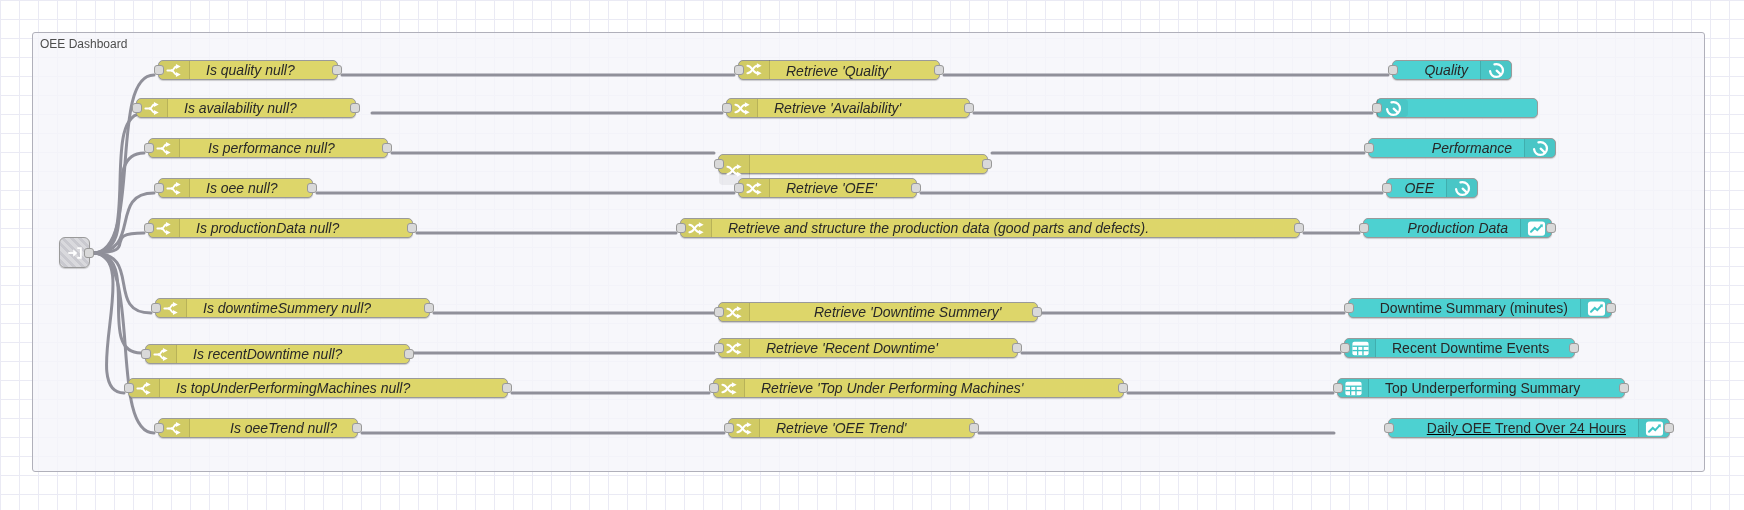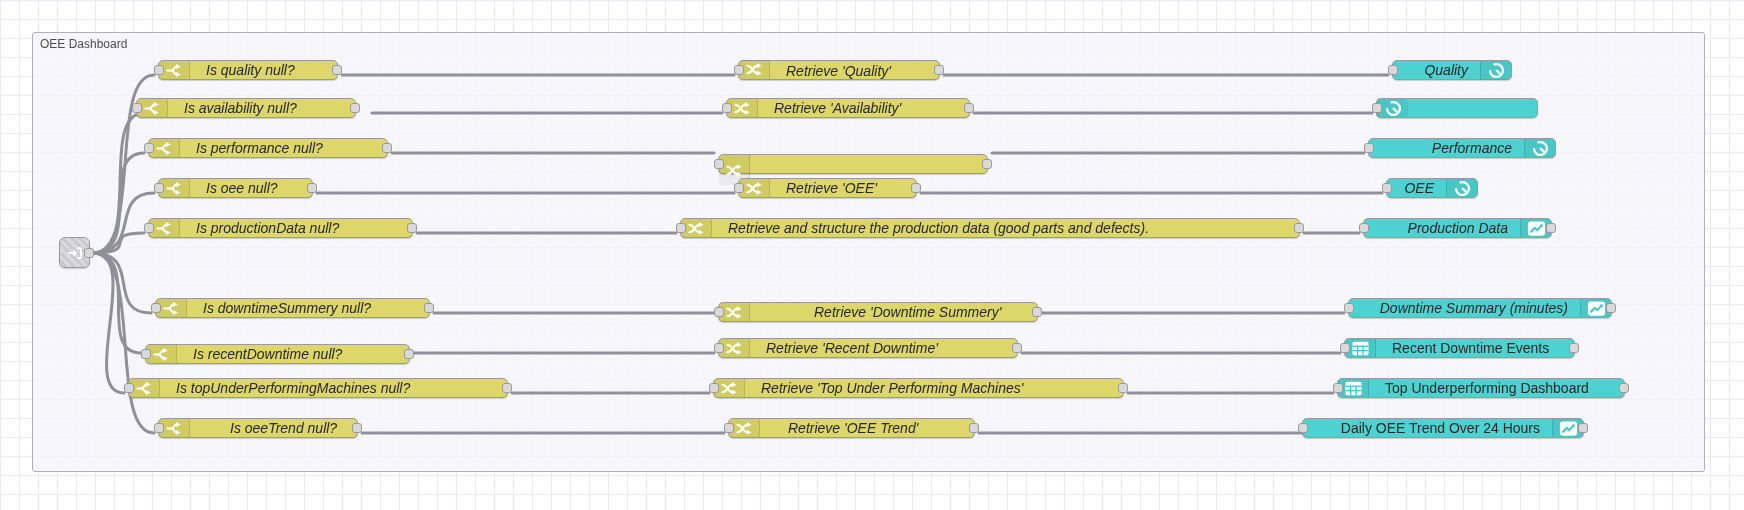--- a/index.html
+++ b/index.html
@@ -179,21 +179,21 @@
       </div>
       <div class="node teal" style="left: 1376px; top: 98px; width: 162px;">
         <div class="icon-region right">
           <svg class="glyph" viewBox="0 0 20 20" width="19" height="19">
       <circle cx="10" cy="10" r="6.8" fill="none" stroke="#fff" stroke-width="2.4" stroke-linecap="round" stroke-dasharray="34 9" stroke-dashoffset="14"></circle>
       <line x1="10.2" y1="10.2" x2="14.4" y2="14" stroke="#fff" stroke-width="2.4" stroke-linecap="round"></line>
           </svg>
         </div>
         <div class="port in"></div>
       </div>
-      <div class="node yellow" style="left: 148px; top: 138px; width: 240px;">
+      <div class="node yellow" style="left: 148px; top: 138px; width: 240px; gap: 12px;">
         <div class="icon-region left">
           <svg class="glyph" viewBox="0 0 20 20" width="19" height="19">
       <g stroke="#fff" stroke-width="2" fill="none" stroke-linecap="round">
         <path d="M2.5 10 H7"></path>
               <path d="M7 10 C9.5 10 9.5 5.8 12 5.8"></path>
               <path d="M7 10 C9.5 10 9.5 14.2 12 14.2"></path>
             </g>
       <path d="M11.5 3.2 L16.5 5.8 L11.5 8.4 Z" fill="#fff"></path>
       <path d="M11.5 11.6 L16.5 14.2 L11.5 16.8 Z" fill="#fff"></path>
           </svg>
@@ -335,21 +335,21 @@
               <path d="M2.5 14 C8 14 8 6 13 6"></path>
             </g>
       <path d="M12.5 3.4 L17.5 6 L12.5 8.6 Z" fill="#fff"></path>
       <path d="M12.5 11.4 L17.5 14 L12.5 16.6 Z" fill="#fff"></path>
           </svg>
         </div>
         <span class="node-label italic align-left">Retrieve 'Downtime Summery'</span>
         <div class="port in"></div>
         <div class="port out"></div>
       </div>
-      <div class="node teal" style="left: 1348px; top: 298px; width: 264px; font-style: italic;">
+      <div class="node teal" style="left: 1348px; top: 298px; width: 264px;">
         <span class="node-label align-right">Downtime Summary (minutes)</span>
         <div class="icon-region right">
           <svg class="glyph" viewBox="0 0 20 20" width="19" height="19">
       <rect x="1" y="2.5" width="18" height="15" rx="3" fill="#fff"></rect>
       <path d="M4.2 13.4 L8.2 9.4 L10.8 11.8 L15 7.2" stroke="#3fc6c6" stroke-width="2.1" fill="none" stroke-linecap="round"></path>
       <path d="M16.6 5.4 l-0.2 3.6 -3 -2.9 z" fill="#3fc6c6"></path>
           </svg>
         </div>
         <div class="port in"></div>
         <div class="port out"></div>
@@ -437,56 +437,56 @@
           <svg class="glyph" viewBox="0 0 20 20" width="19" height="19">
       <rect x="1.5" y="3" width="17" height="14" rx="2" fill="#fff"></rect>
       <g stroke="#3fc6c6" stroke-width="1.4">
         <line x1="1.5" y1="7.6" x2="18.5" y2="7.6"></line>
               <line x1="1.5" y1="12.2" x2="18.5" y2="12.2"></line>
         <line x1="7" y1="7.6" x2="7" y2="17"></line>
               <line x1="12.6" y1="7.6" x2="12.6" y2="17"></line>
             </g>
           </svg>
         </div>
-        <span class="node-label align-left">Top Underperforming Dashboard</span>
+        <span class="node-label align-left">Top Underperforming Summary</span>
         <div class="port in"></div>
         <div class="port out"></div>
       </div>
       <div class="node yellow" style="left: 158px; top: 418px; width: 200px; gap: 24px;">
         <div class="icon-region left">
           <svg class="glyph" viewBox="0 0 20 20" width="19" height="19">
       <g stroke="#fff" stroke-width="2" fill="none" stroke-linecap="round">
         <path d="M2.5 10 H7"></path>
               <path d="M7 10 C9.5 10 9.5 5.8 12 5.8"></path>
               <path d="M7 10 C9.5 10 9.5 14.2 12 14.2"></path>
             </g>
       <path d="M11.5 3.2 L16.5 5.8 L11.5 8.4 Z" fill="#fff"></path>
       <path d="M11.5 11.6 L16.5 14.2 L11.5 16.8 Z" fill="#fff"></path>
           </svg>
         </div>
         <span class="node-label italic align-left">Is oeeTrend null?</span>
         <div class="port in"></div>
         <div class="port out"></div>
       </div>
-      <div class="node yellow" style="left: 728px; top: 418px; width: 247px; gap: 12px;">
+      <div class="node yellow" style="left: 728px; top: 418px; width: 247px;">
         <div class="icon-region left">
           <svg class="glyph" viewBox="0 0 20 20" width="19" height="19">
       <g stroke="#fff" stroke-width="2" fill="none" stroke-linecap="round">
         <path d="M2.5 6 C8 6 8 14 13 14"></path>
               <path d="M2.5 14 C8 14 8 6 13 6"></path>
             </g>
       <path d="M12.5 3.4 L17.5 6 L12.5 8.6 Z" fill="#fff"></path>
       <path d="M12.5 11.4 L17.5 14 L12.5 16.6 Z" fill="#fff"></path>
           </svg>
         </div>
         <span class="node-label italic align-left">Retrieve 'OEE Trend'</span>
         <div class="port in"></div>
         <div class="port out"></div>
       </div>
-      <div class="node teal" style="left: 1302px; top: 418px; width: 282px;">
+      <div class="node teal" style="left: 1388px; top: 418px; width: 282px; text-decoration: underline;">
         <span class="node-label align-right">Daily OEE Trend Over 24 Hours</span>
         <div class="icon-region right">
           <svg class="glyph" viewBox="0 0 20 20" width="19" height="19">
       <rect x="1" y="2.5" width="18" height="15" rx="3" fill="#fff"></rect>
       <path d="M4.2 13.4 L8.2 9.4 L10.8 11.8 L15 7.2" stroke="#3fc6c6" stroke-width="2.1" fill="none" stroke-linecap="round"></path>
       <path d="M16.6 5.4 l-0.2 3.6 -3 -2.9 z" fill="#3fc6c6"></path>
           </svg>
         </div>
         <div class="port in"></div>
         <div class="port out"></div>

